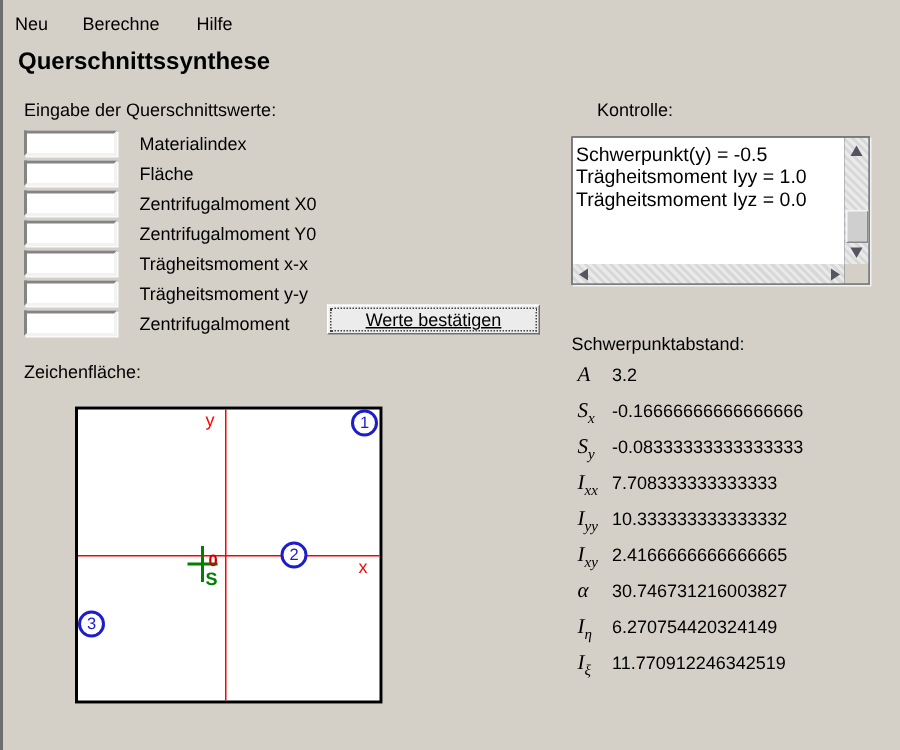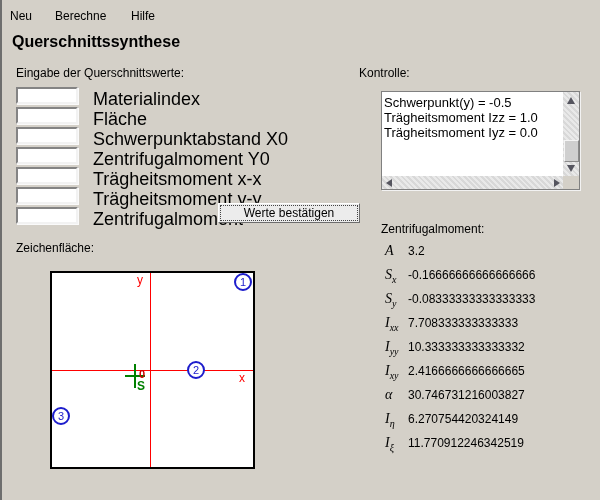--- a/index.html
+++ b/index.html
@@ -14,31 +14,31 @@
   .title{position:absolute;left:12px;top:33px;margin:0;font-size:16px;font-weight:bold;}
   .lbl{position:absolute;font-size:12px;white-space:nowrap;}
 
   
   .field{
     position:absolute;left:16px;width:54px;height:13px;
     background:#fff;border:2px solid;border-color:#848484 #f2f2f2 #f2f2f2 #848484;
     box-shadow:1px 1px 0 #fafafa;
     font-family:"Liberation Sans", sans-serif;font-size:11px;padding:0 2px;
   }
-  .field-label{position:absolute;left:93px;font-size:18px;white-space:nowrap;}
+  .field-label{position:absolute;left:93px;font-size:12px;white-space:nowrap;}
 
   
   .confirm{
     position:absolute;left:218px;top:203px;width:142px;height:20px;
     background:#ececec;border:1px solid;border-color:#ffffff #6d6d6d #6d6d6d #ffffff;
     outline:1px dotted #444;outline-offset:-3px;
     font-family:"Liberation Sans", sans-serif;font-size:12px;color:#000;
     padding:0;cursor:default;
   }
-  .confirm span{}
+  .confirm span{text-decoration:underline;}
 
   
   .listbox{
     position:absolute;left:381px;top:91px;width:197px;height:97px;
     border:1px solid #808080;background:#0f172a;box-shadow:1px 1px 0 #f2f2f2;
   }
   .listview{
     position:absolute;left:0;top:0;width:181px;height:84px;background:#fff;
     overflow:hidden;padding-top:3px;box-sizing:border-box;
   }
@@ -92,37 +92,37 @@
 
 <h1 class="title">Querschnittssynthese</h1>
 
 <div class="lbl" style="left:16px;top:66px">Eingabe der Querschnittswerte:</div>
 
 <input class="field" style="top: 87px;" value="">
 <span class="field-label" style="top:89px">Materialindex</span>
 <input class="field" style="top: 107px;" value="">
 <span class="field-label" style="top:109px">Fläche</span>
 <input class="field" style="top: 127px;" value="">
-<span class="field-label" style="top:129px">Schwerpunktabstand X0</span>
+<span class="field-label" style="top:129px">Zentrifugalmoment X0</span>
 <input class="field" style="top: 147px;" value="">
 <span class="field-label" style="top:149px">Zentrifugalmoment Y0</span>
 <input class="field" style="top: 167px;" value="">
 <span class="field-label" style="top:169px">Trägheitsmoment x-x</span>
 <input class="field" style="top: 187px;" value="">
 <span class="field-label" style="top:189px">Trägheitsmoment y-y</span>
 <input class="field" style="top: 207px;" value="">
 <span class="field-label" style="top:209px">Zentrifugalmoment</span>
 
 <button class="confirm"><span>Werte bestätigen</span></button>
 
-<div class="lbl" style="left:359px;top:66px">Kontrolle:</div>
+<div class="lbl" style="left:398px;top:66px">Kontrolle:</div>
 <div class="listbox">
   <div class="listview">
     <div class="list-item">Schwerpunkt(y) = -0.5</div>
-    <div class="list-item">Trägheitsmoment Izz = 1.0</div>
+    <div class="list-item">Trägheitsmoment Iyy = 1.0</div>
     <div class="list-item">Trägheitsmoment Iyz = 0.0</div>
   </div>
   <div class="vscroll">
     <div class="sbtn up">
         <span class="arr arr-up"></span>
       </div>
     <div class="vthumb"></div>
     <div class="sbtn down">
         <span class="arr arr-down"></span>
       </div>
@@ -131,21 +131,21 @@
     <div class="sbtn left">
         <span class="arr arr-left"></span>
       </div>
     <div class="sbtn right">
         <span class="arr arr-right"></span>
       </div>
   </div>
   <div class="corner"></div>
 </div>
 
-<div class="lbl" style="left:381px;top:222px">Zentrifugalmoment:</div>
+<div class="lbl" style="left:381px;top:222px">Schwerpunktabstand:</div>
 
 <div class="rrow" style="top:243px"><span class="rsym"><i>A</i><sub></sub></span><span class="rval">3.2</span></div>
 <div class="rrow" style="top:267px"><span class="rsym"><i>S</i><sub>x</sub></span><span class="rval">-0.16666666666666666</span></div>
 <div class="rrow" style="top:291px"><span class="rsym"><i>S</i><sub>y</sub></span><span class="rval">-0.08333333333333333</span></div>
 <div class="rrow" style="top:315px"><span class="rsym"><i>I</i><sub>xx</sub></span><span class="rval">7.708333333333333</span></div>
 <div class="rrow" style="top:339px"><span class="rsym"><i>I</i><sub>yy</sub></span><span class="rval">10.333333333333332</span></div>
 <div class="rrow" style="top:363px"><span class="rsym"><i>I</i><sub>xy</sub></span><span class="rval">2.4166666666666665</span></div>
 <div class="rrow" style="top:387px"><span class="rsym"><i>α</i><sub></sub></span><span class="rval">30.746731216003827</span></div>
 <div class="rrow" style="top:411px"><span class="rsym"><i>I</i><sub>η</sub></span><span class="rval">6.270754420324149</span></div>
 <div class="rrow" style="top:435px"><span class="rsym"><i>I</i><sub>ξ</sub></span><span class="rval">11.770912246342519</span></div>

